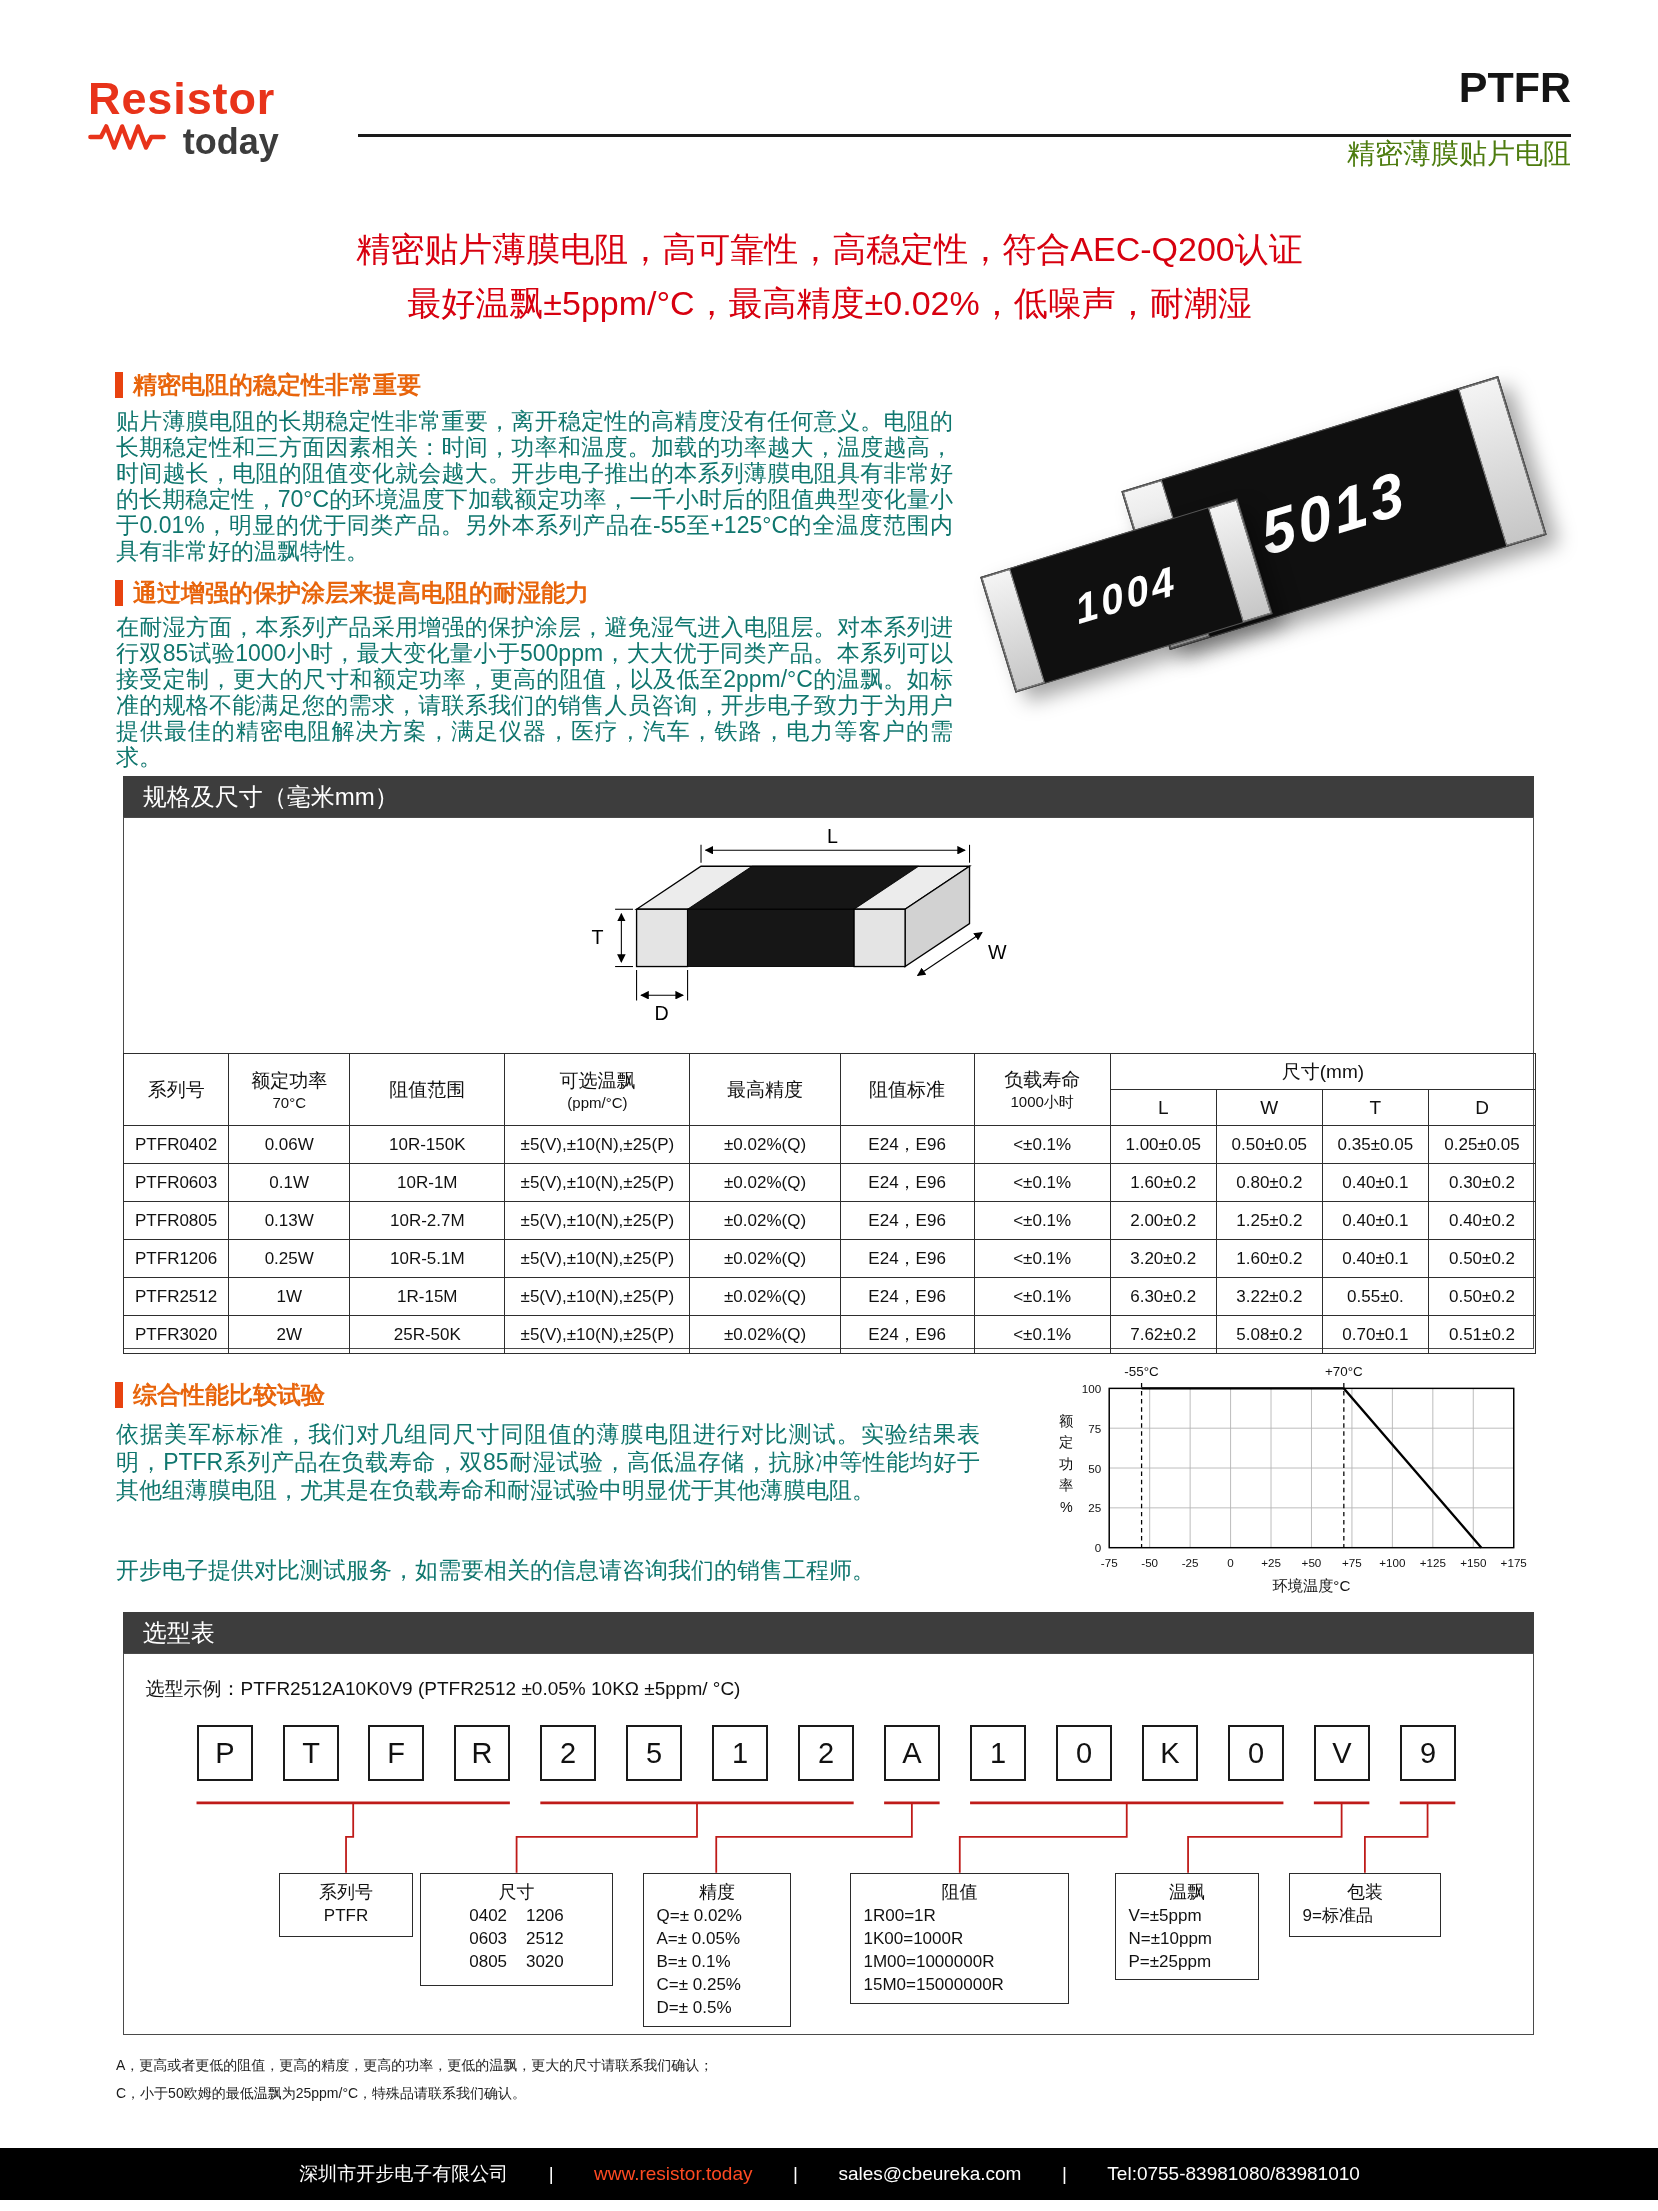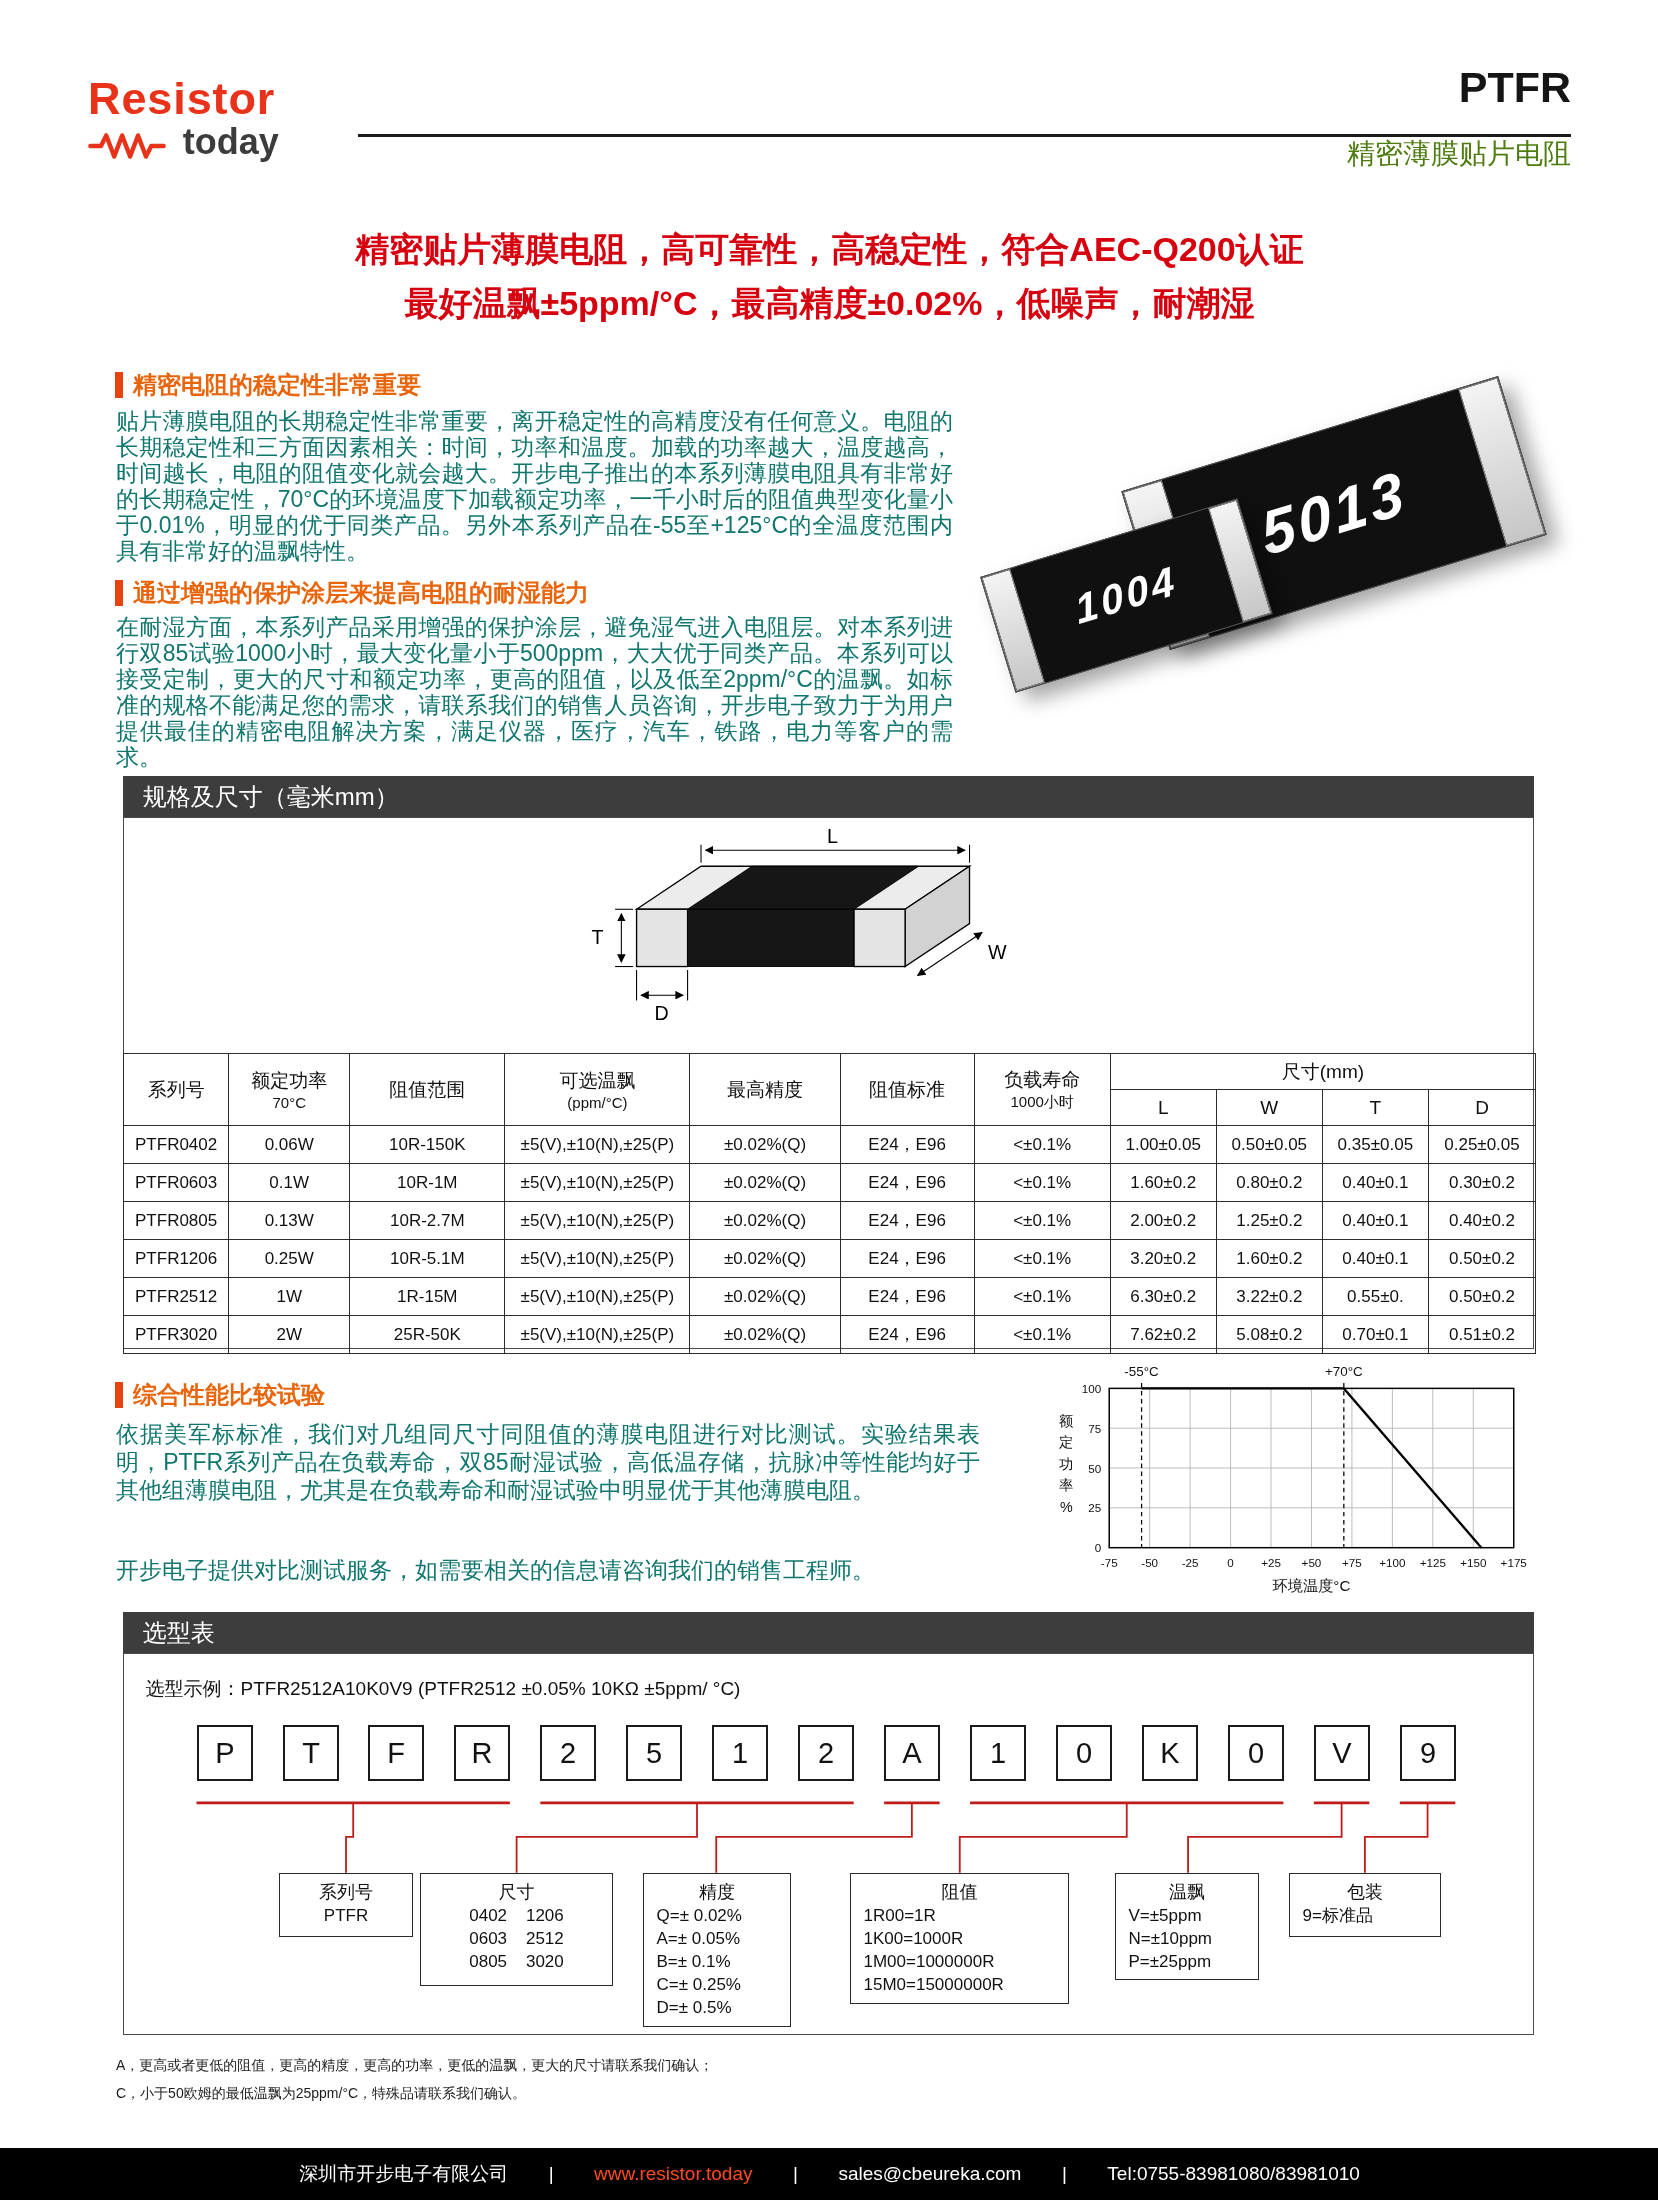--- a/index.html
+++ b/index.html
@@ -6,29 +6,29 @@
   html,body { background:#9a9a9a; }
   .page {
     position:relative; width:1659px; height:2211px; margin:0 auto;
     background:#ffffff; overflow:hidden;
     font-family:"Liberation Sans", sans-serif; color:#111;
   }
 
   
   .logo { position:absolute; left:88px; top:75px; }
   .logo-resistor { color:#e8331a; font-size:45px; font-weight:bold; letter-spacing:0.9px; line-height:47px; }
-  .logo-row2 { display:flex; align-items:flex-end; margin-top:0; }
+  .logo-row2 { display:flex; align-items:flex-start; margin-top:0; }
   .logo-today { color:#3c3c3c; font-size:36px; font-weight:bold; margin-left:1.8px; line-height:39px; }
   .product-code { position:absolute; right:88px; top:63px; font-size:43px; font-weight:600; color:#151515; }
   .header-rule { position:absolute; left:358px; right:88px; top:134px; height:2.7px; background:#1a1a1a; }
   .product-subtitle { position:absolute; right:88px; top:135px; font-size:28px; font-weight:normal; color:#4d7c0f; }
 
   
   .headline { position:absolute; left:0; top:222px; width:100%; text-align:center;
-    color:#d7000f; font-weight:bold; font-size:34px; line-height:54px; }
+    color:#d7000f; font-weight:normal; font-size:34px; line-height:54px; }
 
   
   .sec-title { position:absolute; display:flex; align-items:center; gap:9.9px;
     font-size:24px; font-weight:bold; color:#e8650c; }
   .sec-bar { width:8px; height:26px; background:#e8420f; flex:0 0 auto; }
   .body-text { position:absolute; font-size:23px; line-height:26px; color:#0f766e; text-align:justify; }
   #sec1-title { left:115px; top:369px; }
   #sec1-body  { left:116px; top:408px; width:837px; }
   #sec2-title { left:115px; top:577px; }
   #sec2-body  { left:116px; top:614px; width:837px; }

